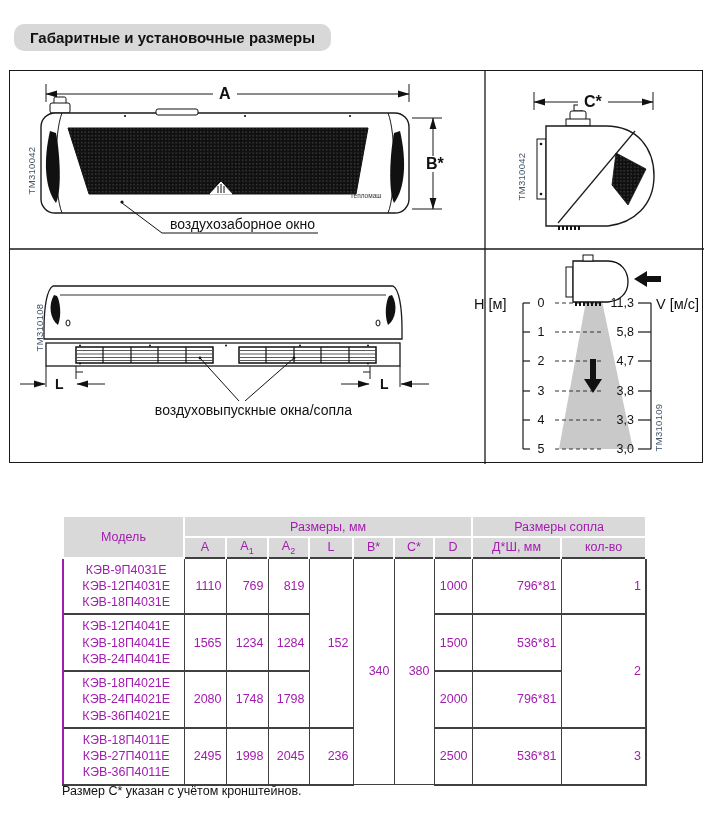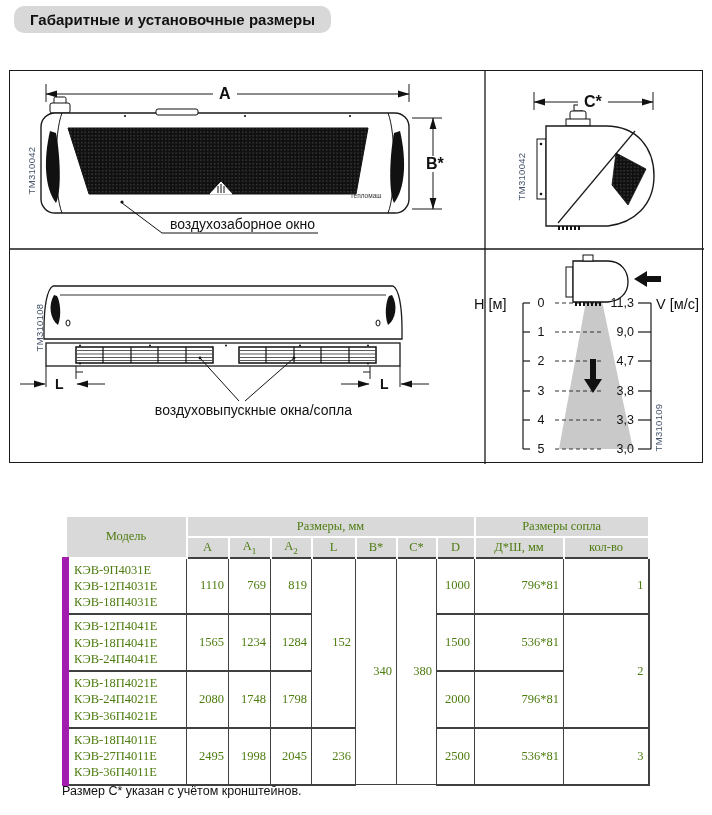--- a/index.html
+++ b/index.html
@@ -1,42 +1,42 @@
 <!DOCTYPE html>
 <html><head>
 <meta charset="utf-8">
 <style>
   html,body{margin:0;padding:0;background:#fff;}
   .page{position:relative;width:712px;height:815px;background:#fff;
         font-family:"Liberation Sans",sans-serif;color:#111;overflow:hidden;}
-  .title-pill{position:absolute;left:14px;top:6px;background:#d8d8d8;border-radius:10px;
+  .title-pill{position:absolute;left:14px;top:24px;background:#d8d8d8;border-radius:10px;
         padding:5px 16px;font-size:15px;font-weight:bold;white-space:nowrap;}
   .figure{position:absolute;left:9px;top:70px;width:694px;height:393px;
         border:1.5px solid #1a1a1a;box-sizing:border-box;}
   .figure svg{position:absolute;left:0;top:0;}
   .dimlab{position:absolute;font-weight:bold;font-size:16px;background:#fff;padding:0 6px;line-height:1;}
   .lab{position:absolute;font-size:14px;line-height:1.1;text-align:right;}
   .llab{position:absolute;font-weight:bold;font-size:14px;line-height:1;}
   .tmtag{position:absolute;width:60px;text-align:center;font-size:9.5px;color:#44546a;
         transform:rotate(-90deg);letter-spacing:.3px;}
   .axlab{position:absolute;font-size:14.5px;line-height:1;}
   .hnum{position:absolute;width:16px;text-align:center;font-size:12.5px;line-height:1;}
   .vnum{position:absolute;width:30px;text-align:right;font-size:12.5px;line-height:1;}
   .brand{position:absolute;font-size:6.5px;color:#333;line-height:1;}
   table.dims{position:absolute;left:62px;top:515px;width:583px;border-collapse:collapse;
-        table-layout:fixed;font-family:Liberation Serif, serif;font-size:12.5px;color:#4d7c0f;}
+        table-layout:fixed;font-family:Liberation Sans, sans-serif;font-size:12.5px;color:#a21caf;}
   table.dims thead th{background:#d9d9d9;border:2px solid #fff;font-weight:normal;
         padding:2px 2px;text-align:center;}
   table.dims thead tr.sub th{border-top-width:1px;border-bottom-width:1px;padding:1px 1px;}
   table.dims thead sub{font-size:9px;}
   table.dims tbody td{border:1px solid #404040;border-top:2px solid #404040;text-align:right;
         padding:4px;background:#fff;}
   table.dims tbody tr{height:52px;}
   table.dims tbody tr:last-child td{border-bottom:2px solid #404040;}
-  table.dims td.model{text-align:left;padding:3px 0 3px 5px;line-height:1.3;border-left:7px solid #a21caf;}
+  table.dims td.model{text-align:center;padding:3px 0 3px 5px;line-height:1.3;border-left:2px solid #a21caf;}
   table.dims td.last{border-right:2px solid #404040;}
   .note{position:absolute;left:62px;font-size:12.5px;line-height:1.2;}
 </style>
 </head>
 <body>
 
 <div class="page">
 
   <div class="title-pill">Габаритные и установочные размеры</div>
 
@@ -231,21 +231,21 @@
     <div class="axlab" style="left:646px;top:226px;">V [м/с]</div>
 
     <div class="hnum" style="left:523px;top:226px;">0</div>
     <div class="hnum" style="left:523px;top:255px;">1</div>
     <div class="hnum" style="left:523px;top:284px;">2</div>
     <div class="hnum" style="left:523px;top:314px;">3</div>
     <div class="hnum" style="left:523px;top:343px;">4</div>
     <div class="hnum" style="left:523px;top:372px;">5</div>
 
     <div class="vnum" style="left:594px;top:226px;">11,3</div>
-    <div class="vnum" style="left:594px;top:255px;">9,0</div>
+    <div class="vnum" style="left:594px;top:255px;">5,8</div>
     <div class="vnum" style="left:594px;top:284px;">4,7</div>
     <div class="vnum" style="left:594px;top:314px;">3,8</div>
     <div class="vnum" style="left:594px;top:343px;">3,3</div>
     <div class="vnum" style="left:594px;top:372px;">3,0</div>
   </div>
 
   <table class="dims">
     <colgroup>
       <col style="width:121px">
         <col style="width:42px">

